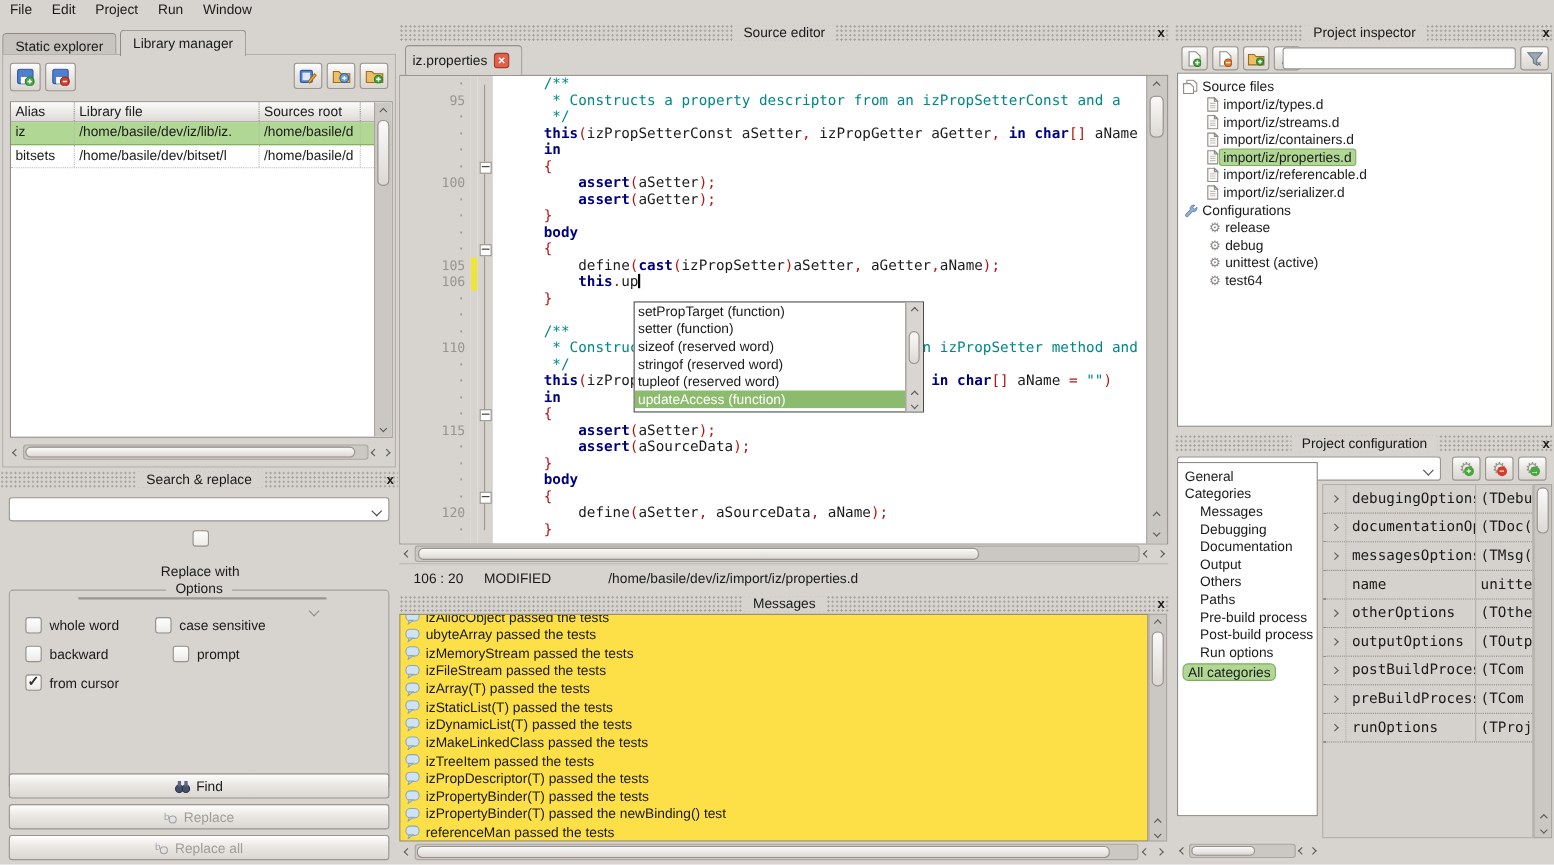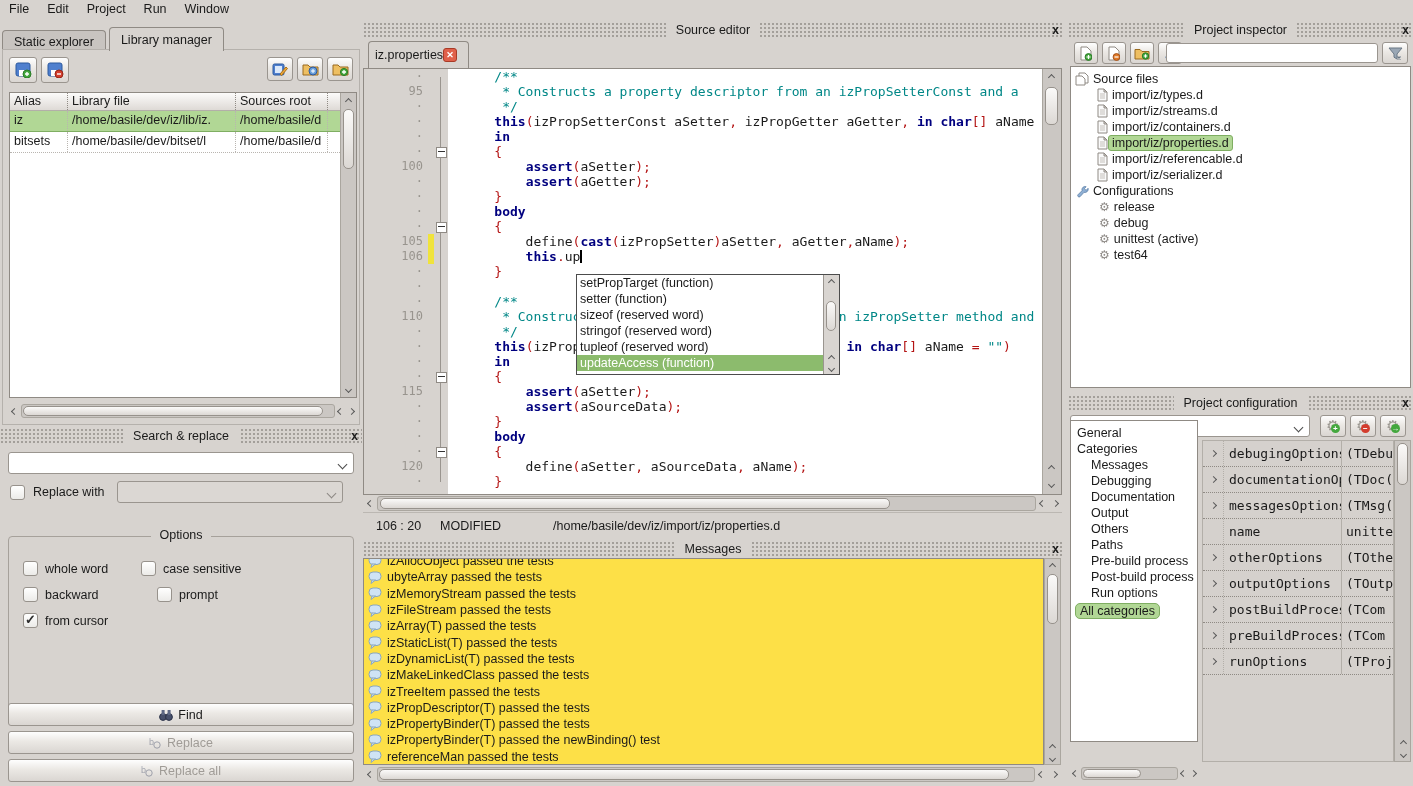--- a/index.html
+++ b/index.html
@@ -202,21 +202,21 @@
   </div>
 
   <div class="dock-head" style="left:0;top:428px;width:362px;">
     <span class="t">Search &amp; replace</span>
     <span class="x">x</span>
   </div>
   <div class="abs combo" style="left:8px;top:452px;width:346px;height:22px;">
     <span></span>
     <span class="carr ch d"></span>
   </div>
-  <div class="abs" style="left:10px;top:482px;width:344px;height:20px;display:flex;align-items:center;gap:8px;">
+  <div class="abs" style="left:10px;top:482px;width:344px;height:20px;display:flex;align-items:center;gap:16px;flex-direction:column;">
     <span class="check"></span>
     <span style="font-size:12.5px">Replace with</span>
     <div class="combo dis" style="width:226px;height:22px;margin-left:4px;">
       <span></span>
       <span class="carr ch d" style="border-color:#8d8984"></span>
     </div>
   </div>
   <div class="abs gbox" style="left:8px;top:514px;width:346px;height:182px;">
     <div class="gtitle"><span>Options</span></div>
     <div class="optrow" style="left:14px;top:24px;">
@@ -268,21 +268,21 @@
         </svg>
       </span>
     <span>Replace all</span>
   </div>
 
   <div class="dock-head" style="left:363px;top:22px;width:700px;">
     <span class="t">Source editor</span>
     <span class="x">x</span>
   </div>
   <div class="abs" style="left:363px;top:41px;width:699px;height:27px;">
-    <span class="tab active" style="margin-left:5px;height:26px;gap:0;padding-left:6px;">
+    <span class="tab active" style="margin-left:5px;height:26px;gap:6px;padding-left:6px;">
       <span>iz.properties</span>
       <span style="width:14px;height:14px;background:#e0604a;border:1px solid #a83a26;border-radius:3px;color:#fff;font:bold 9px/13px 'Liberation Sans',sans-serif;text-align:center;box-sizing:border-box;">✕</span>
     </span>
   </div>
   <div class="abs editor" style="left:363px;top:68px;width:699px;height:427px;">
     <div class="gut" id="gutter">
         <div class="gr">·</div>
         <div class="gr">95</div>
         <div class="gr">·</div>
         <div class="gr">·</div>

